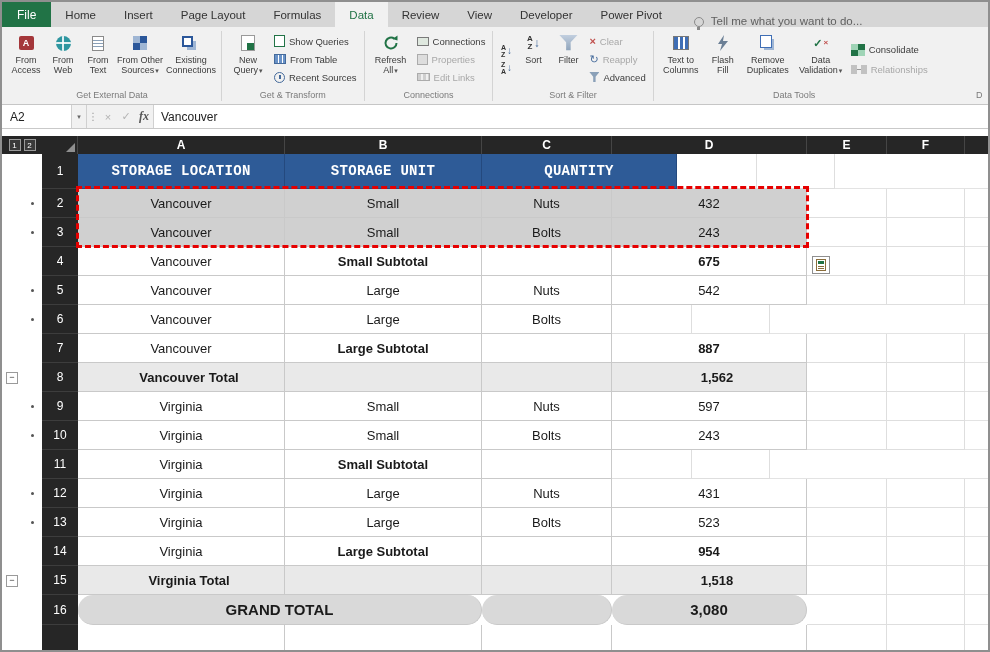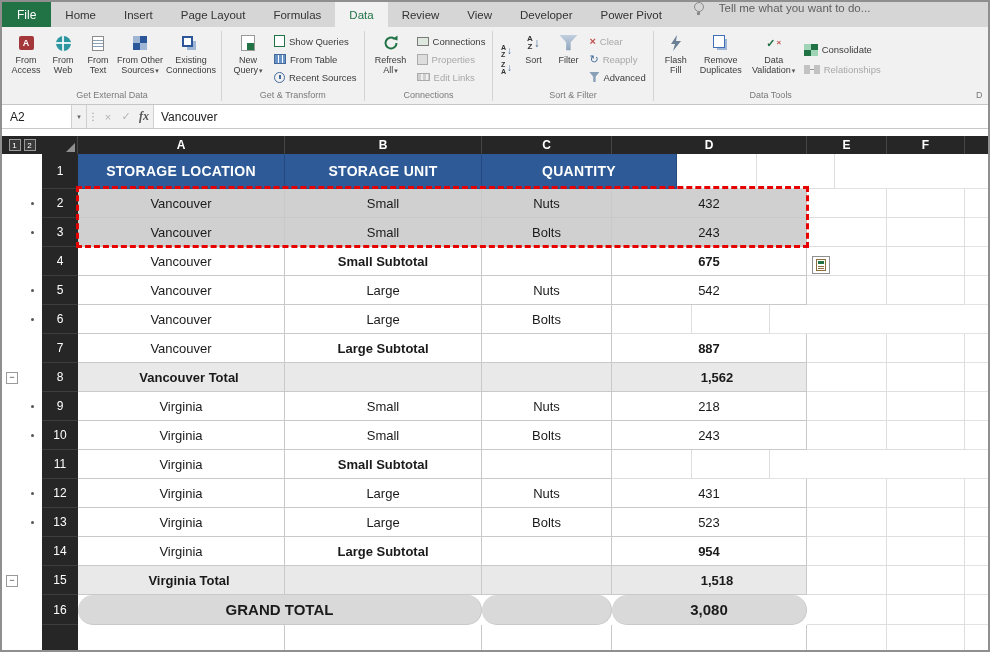--- a/index.html
+++ b/index.html
@@ -8,21 +8,21 @@
   .screen { width: 990px; height: 652px; border: 2px solid #8f8f8f; background: #fff;
             display: flex; flex-direction: column; overflow: hidden; user-select: none; }
 
   
   .tabbar { flex: 0 0 25px; background: #d6d6d6; display: flex; align-items: stretch; }
   .file-tab { background: #217346; color: #fff; font-size: 12px; display: flex; align-items: center;
               padding: 0 15px; cursor: pointer; }
   #ribbon-tabs { display: flex; }
   .rtab { font-size: 11.5px; color: #333; display: flex; align-items: center; padding: 0 14px; cursor: pointer; white-space: nowrap; }
   .rtab.active { background: #f1f1f1; color: #217346; }
-  .tellme { display: flex; align-items: flex-start; gap: 15px; font-size: 11.5px; color: #5f5f5f;
+  .tellme { display: flex; align-items: flex-end; gap: 7px; font-size: 11.5px; color: #5f5f5f;
             padding: 0 10px; margin-left: 8px; cursor: text; }
   .bulb { width: 10px; height: 10px; border: 1.5px solid #8a8a8a; border-radius: 50%; position: relative; flex: 0 0 auto; }
   .bulb:after { content: ""; position: absolute; left: 2.5px; top: 8.5px; width: 3px; height: 3px; background: #8a8a8a; }
 
   
   .ribbon { flex: 0 0 78px; background: #f1f1f1; border-bottom: 1px solid #c6c6c6;
             display: flex; align-items: stretch; padding: 1px 2px 0 2px; overflow: hidden; }
   .rgroup { display: flex; flex-direction: column; }
   .rgroup-content { flex: 1; display: flex; align-items: stretch; padding: 2px 3px 0 3px; gap: 1px; }
   .rgroup-label { height: 15px; font-size: 9px; color: #7a7a7a; text-align: center; line-height: 13px;
@@ -123,21 +123,21 @@
   .cell { display: flex; align-items: center; justify-content: center; font-size: 13px; color: #1a1a1a;
           border-right: 1px solid #c9c9c9; border-bottom: 1px solid #c9c9c9; background: #fff;
           overflow: hidden; white-space: nowrap; cursor: cell; }
   .c-A,.col-A { width: 207px; } .c-B,.col-B { width: 197px; } .c-C,.col-C { width: 130px; }
   .c-D,.col-D { width: 195px; } .c-E,.col-E { width: 80px; }  .c-F,.col-F { width: 78px; }
   .c-AB { width: 404px; }
   .c-E,.c-F { border-right: 1px solid #dedede; border-bottom: 1px solid #dedede; }
   .c-fill { flex: 1; border-right: none; border-bottom: 1px solid #e3e3e3; cursor: default; }
   .t-header .c-A,.t-header .c-B,.t-header .c-C,.t-header .c-D {
       background: #2e5b97; color: #fff; font-weight: bold; font-size: 14px; letter-spacing: .3px;
-      border-right: 1px solid #24497e; border-bottom: 1px solid #24497e; }
+      border-right: 1px solid #24497e; border-bottom: 1px solid #24497e; font-family: Liberation Mono, monospace; }
   .sel .c-A,.sel .c-B,.sel .c-C,.sel .c-D { background: #d0d0d0; }
   .t-subtotal .c-B,.t-subtotal .c-D { font-weight: bold; }
   .t-total .c-A,.t-total .c-B,.t-total .c-C,.t-total .c-D { background: #e9e9e9; }
   .t-total .c-A,.t-total .c-D { font-weight: bold; padding-left: 16px; }
   .t-grand .c-AB,.t-grand .c-C,.t-grand .c-D { background: #d9d9d9; font-weight: bold; font-size: 15px; border-radius: 15px; }
   .minusbtn { width: 12px; height: 12px; border: 1px solid #9a9a9a; background: #fff; color: #333;
               font-size: 9px; line-height: 1; display: flex; align-items: center; justify-content: center; cursor: pointer; }
   .odot { width: 3px; height: 3px; border-radius: 50%; background: #555; }
 
   .red-box { position: absolute; left: 74px; top: 32px; width: 733px; height: 62px;
@@ -326,20 +326,26 @@
           </div>
         </div>
       </div>
       <div class="rgroup-label">Sort &amp; Filter</div>
     </div>
 
     <div class="rsep"></div>
 
     <div class="rgroup">
       <div class="rgroup-content">
+        <div class="bigbtn w46">
+          <span class="icbox">
+              <span class="ric i-ttc"></span>
+            </span>
+          <span>Text to Columns</span>
+        </div>
         <div class="bigbtn w36">
           <span class="icbox">
             <svg width="14" height="16" viewBox="0 0 14 16">
               <polygon points="8,0 2,9 6,9 4,16 12,6 7,6" fill="#6b7f95"></polygon>
             </svg>
           </span>
           <span>Flash Fill</span>
         </div>
         <div class="bigbtn w52">
           <span class="icbox">
@@ -518,21 +524,21 @@
       </div>
       <div class="grow t-data">
         <div class="gut"></div>
         <div class="gut">
           <div class="odot"></div>
         </div>
         <div class="rn">9</div>
         <div class="cell c-A">Virginia</div>
         <div class="cell c-B">Small</div>
         <div class="cell c-C">Nuts</div>
-        <div class="cell c-D">218</div>
+        <div class="cell c-D">597</div>
         <div class="cell c-E"></div>
         <div class="cell c-F"></div>
         <div class="cell c-fill"></div>
       </div>
       <div class="grow t-data">
         <div class="gut"></div>
         <div class="gut">
           <div class="odot"></div>
         </div>
         <div class="rn">10</div>

